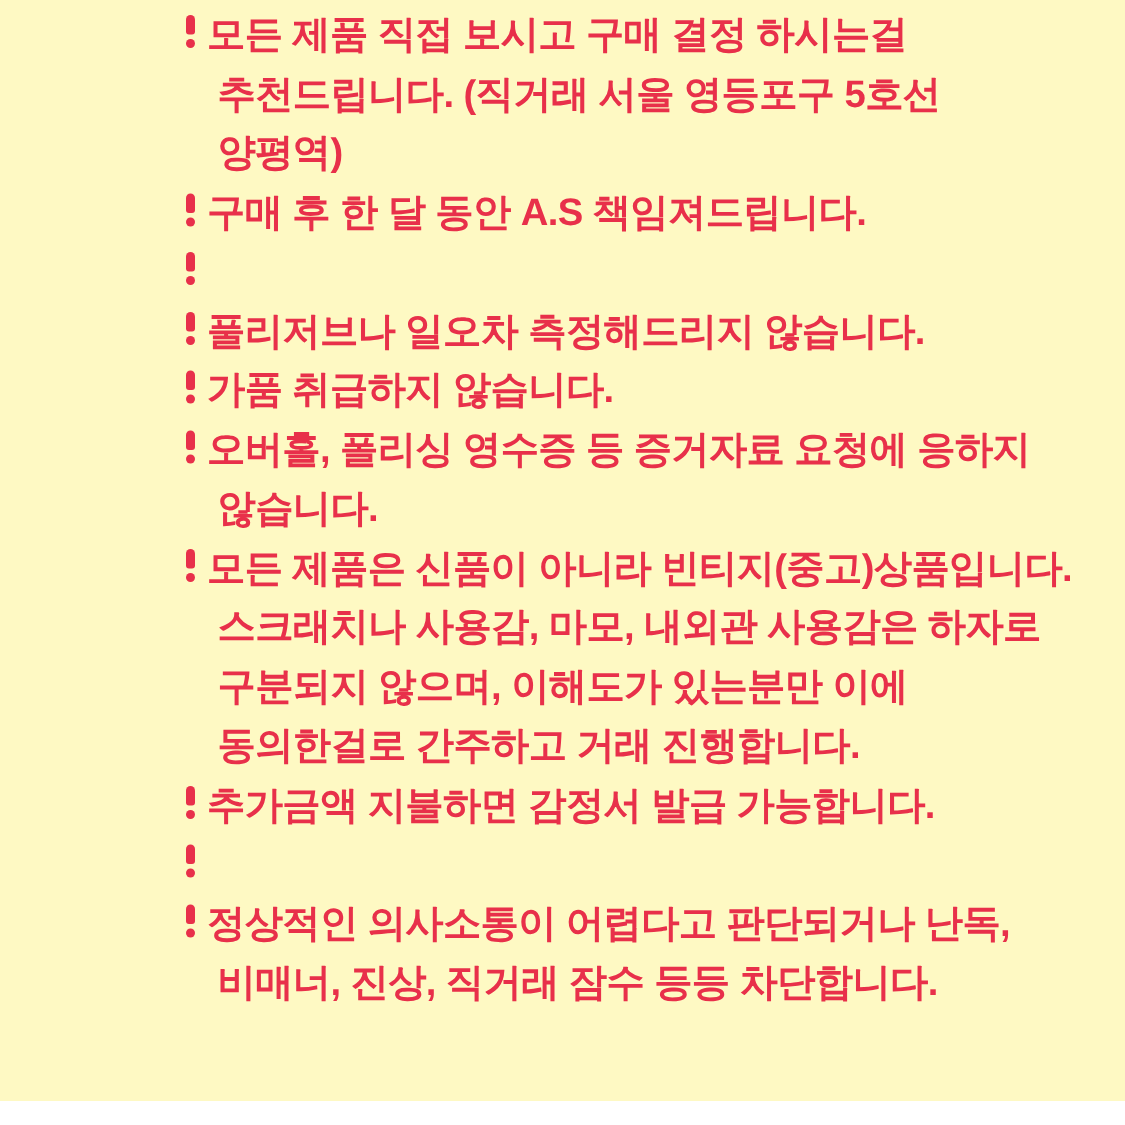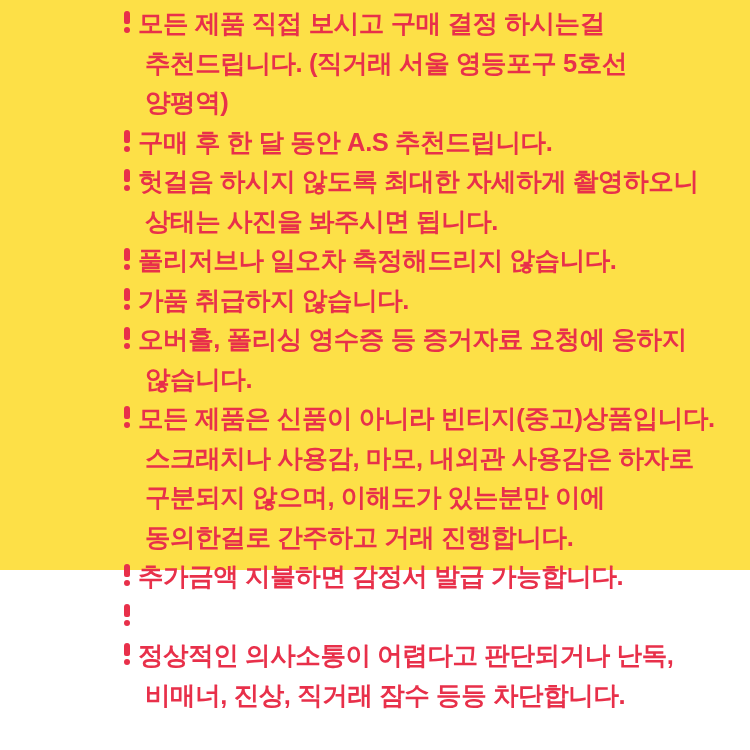--- a/index.html
+++ b/index.html
@@ -8,24 +8,24 @@
   }
   body {
     width: 750px;
     height: 750px;
     background: #ffffff;
     font-family: "Liberation Sans", sans-serif;
     overflow: hidden;
   }
   #notice-sheet {
     width: 750px;
-    height: 570px;
+    height: 734px;
     box-sizing: border-box;
     padding: 4px 34px 0 120px;
-    background: #fde047;
+    background: #fef9c3;
   }
   .notice-line {
     color: #e8304a;
     font-size: 25.5px;
     line-height: 39.5px;
     font-weight: 700;
     letter-spacing: -0.4px;
     text-indent: -25px;
     padding-left: 25px;
     margin: 0 0 0 0;
@@ -68,23 +68,23 @@
     display: inline;
   }
 </style>
 </head>
 <body>
 
 <div id="notice-sheet">
 
   <p class="notice-line"><span class="bullet"><span class="bullet-glyph"></span></span><span class="txt">모든 제품 직접 보시고 구매 결정 하시는걸 추천드립니다. (직거래 서울 영등포구 5호선 양평역)</span></p>
 
-  <p class="notice-line"><span class="bullet"><span class="bullet-glyph"></span></span><span class="txt">구매 후 한 달 동안 A.S 추천드립니다.</span></p>
+  <p class="notice-line"><span class="bullet"><span class="bullet-glyph"></span></span><span class="txt">구매 후 한 달 동안 A.S 책임져드립니다.</span></p>
 
-  <p class="notice-line"><span class="bullet"><span class="bullet-glyph"></span></span><span class="txt">헛걸음 하시지 않도록 최대한 자세하게 촬영하오니 상태는 사진을 봐주시면 됩니다.</span></p>
+  <p class="notice-line"><span class="bullet"><span class="bullet-glyph"></span></span></p>
 
   <p class="notice-line"><span class="bullet"><span class="bullet-glyph"></span></span><span class="txt">풀리저브나 일오차 측정해드리지 않습니다.</span></p>
 
   <p class="notice-line"><span class="bullet"><span class="bullet-glyph"></span></span><span class="txt">가품 취급하지 않습니다.</span></p>
 
 
   <p class="notice-line"><span class="bullet"><span class="bullet-glyph"></span></span><span class="txt">오버홀, 폴리싱 영수증 등 증거자료 요청에 응하지 않습니다.</span></p>
 
   <p class="notice-line"><span class="bullet"><span class="bullet-glyph"></span></span><span class="txt">모든 제품은 신품이 아니라 빈티지(중고)상품입니다. 스크래치나 사용감, 마모, 내외관 사용감은 하자로 구분되지 않으며, 이해도가 있는분만 이에 동의한걸로 간주하고 거래 진행합니다.</span></p>
 

